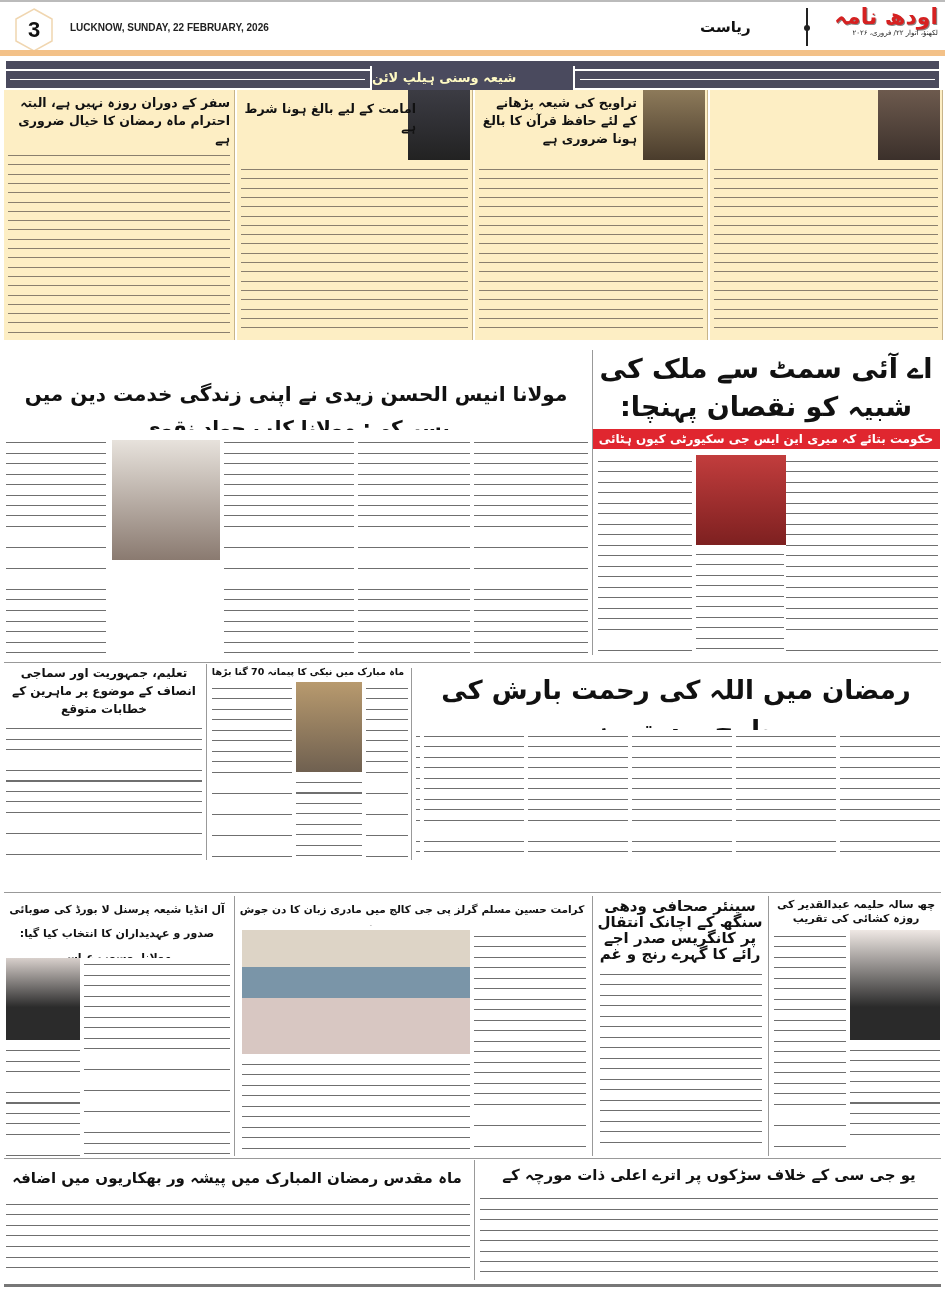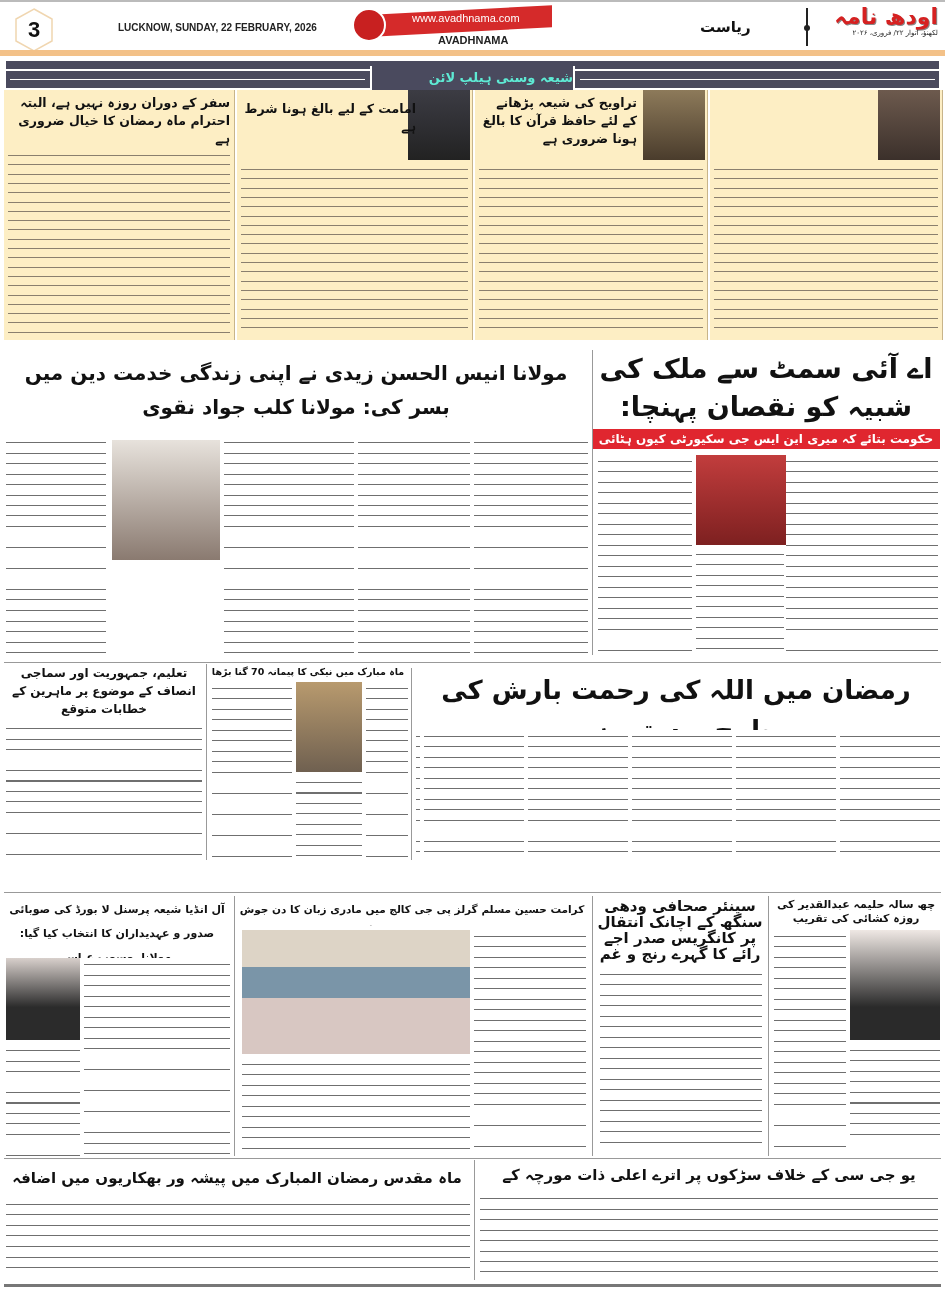--- a/index.html
+++ b/index.html
@@ -4,38 +4,38 @@
 <style>
   * { box-sizing: border-box; margin: 0; padding: 0; }
   body { width: 945px; height: 1291px; background: #fff; font-family: "DejaVu Sans", sans-serif; color: #111; overflow: hidden; position: relative; }
   .urdu { direction: rtl; font-family: "DejaVu Sans", sans-serif; }
   
   .masthead { position: absolute; left: 0; top: 0; width: 945px; height: 56px; border-top: 2px solid #bbb; background: #fff; }
   .masthead .orange-rule { position: absolute; left: 0; bottom: 0; width: 100%; height: 6px; background: #f3c188; }
   .page-num { position: absolute; left: 14px; top: 6px; width: 40px; height: 44px; }
   .page-num svg { width: 40px; height: 44px; }
   .page-num span { position: absolute; left: 0; top: 9px; width: 40px; text-align: center; font: bold 22px "Liberation Sans", sans-serif; color: #111; }
-  .dateline { position: absolute; left: 70px; top: 20px; font: 10px "Liberation Sans", sans-serif; font-weight: bold; color: #222; margin-left: 48px; }
+  .dateline { position: absolute; left: 70px; top: 20px; font: 10px "Liberation Sans", sans-serif; font-weight: bold; color: #222; }
   .web-banner { position: absolute; left: 352px; top: 6px; width: 200px; height: 42px; }
   .web-banner .red { position: absolute; left: 20px; top: 2px; width: 180px; height: 22px; background: #d52a2a; transform: skewY(-3deg); }
   .web-banner .url { position: absolute; left: 60px; top: 4px; color: #fff; font: 11px "Liberation Sans", sans-serif; }
   .web-banner .name { position: absolute; left: 86px; top: 26px; font: bold 11px "Liberation Sans", sans-serif; color: #222; }
   .web-banner .logo-circle { position: absolute; left: 0; top: 0; width: 34px; height: 34px; border-radius: 50%; background: #c82020; border: 2px solid #fff; }
   .section-name { position: absolute; left: 700px; top: 16px; font-size: 15px; font-weight: bold; }
   .head-divider { position: absolute; left: 806px; top: 6px; width: 2px; height: 38px; background: #222; }
   .head-divider::after { content: ""; position: absolute; left: -2px; top: 17px; width: 6px; height: 6px; background: #222; border-radius: 50%; }
   .brand { position: absolute; left: 826px; top: 2px; width: 112px; text-align: right; }
   .brand .logo { font-size: 22px; font-weight: bold; color: #d62121; text-shadow: 1px 1px 0 #888; }
   .brand .sub { font-size: 7px; color: #222; }
 
   
   .band { position: absolute; left: 6px; width: 933px; background: #4a4a5e; }
   .band1 { top: 61px; height: 8px; }
   .band2 { top: 71px; height: 17px; }
-  .band-title { position: absolute; left: 370px; top: 66px; width: 205px; height: 24px; background: #4a4a5e; color: #5eead4; font-size: 13px; font-weight: bold; text-align: right; line-height: 24px; border-left: 2px solid #fff; border-right: 2px solid #fff; }
+  .band-title { position: absolute; left: 370px; top: 66px; width: 205px; height: 24px; background: #4a4a5e; color: #fef9c3; font-size: 13px; font-weight: bold; text-align: left; line-height: 24px; border-left: 2px solid #fff; border-right: 2px solid #fff; }
   .band-line { position: absolute; top: 79px; height: 1px; background: #fff; }
 
   .qa-box { position: absolute; top: 90px; height: 250px; background: #fdeec4; border-right: 1px solid #c8b48a; overflow: hidden; }
   .qa-box .title { position: absolute; top: 4px; font-size: 12.5px; font-weight: bold; line-height: 18px; text-align: right; }
   .qa-box .photo { position: absolute; top: 0; width: 62px; height: 70px; background: linear-gradient(#6d5a4e, #3b302b); }
   .qa-box .body { position: absolute; left: 4px; right: 4px; bottom: 4px; font-size: 6px; line-height: 9.3px; text-align: justify; color: #333; }
   .lines { background: repeating-linear-gradient(to bottom, transparent 0 5px, #8a7f6e 5px 6px, transparent 6px 9.3px); }
 
   
   .story { position: absolute; overflow: hidden; }
@@ -52,26 +52,20 @@
 <body>
 
 <div class="masthead">
   <div class="page-num">
     <svg viewBox="0 0 40 44">
         <polygon points="20,1 38,11 38,33 20,43 2,33 2,11" fill="#fff" stroke="#f0d6b0" stroke-width="1.5"></polygon>
       </svg>
     <span>3</span>
   </div>
   <div class="dateline">LUCKNOW, SUNDAY, 22 FEBRUARY, 2026</div>
-  <div class="web-banner">
-    <div class="red"></div>
-    <div class="logo-circle"></div>
-    <div class="url">www.avadhnama.com</div>
-    <div class="name">AVADHNAMA</div>
-  </div>
   <div class="section-name urdu">ریاست</div>
   <div class="head-divider"></div>
   <div class="brand urdu">
     <div class="logo">اودھ نامہ</div>
     <div class="sub">لکھنؤ، اتوار ۲۲/ فروری، ۲۰۲۶</div>
   </div>
   <div class="orange-rule"></div>
 </div>
 
 <div class="band band1"></div>
@@ -108,21 +102,21 @@
 <div class="redbar urdu">حکومت بتائے کہ میری این ایس جی سکیورٹی کیوں ہٹائی گئی</div>
 <div class="photo-box" style="left:696px;top:455px;width:90px;height:90px;background:linear-gradient(#c23d3d,#7d2020);"></div>
 <div class="col-text" style="left:786px;top:455px;width:152px;height:200px;"></div>
 <div class="col-text" style="left:696px;top:548px;width:88px;height:107px;"></div>
 <div class="col-text" style="left:598px;top:455px;width:94px;height:200px;"></div>
 <div class="col-text" style="left:598px;top:455px;width:0;height:0;"></div>
 
 <div class="vrule" style="left:592px;top:350px;height:305px;"></div>
 
 <div class="story urdu" style="left:6px;top:356px;width:580px;height:74px;">
-  <div class="hl" style="font-size:20px;line-height:34px;">مولانا انیس الحسن زیدی نے اپنی زندگی خدمت دین میں بسر کی: مولانا کلب جواد نقوی</div>
+  <div class="hl" style="font-size:20px;line-height:34px;margin-top:21px;">مولانا انیس الحسن زیدی نے اپنی زندگی خدمت دین میں بسر کی: مولانا کلب جواد نقوی</div>
 </div>
 <div class="photo-box" style="left:112px;top:440px;width:108px;height:120px;background:linear-gradient(#e7e2dc,#8a7a70);"></div>
 <div class="col-text" style="left:224px;top:436px;width:130px;height:225px;"></div>
 <div class="col-text" style="left:6px;top:436px;width:100px;height:225px;"></div>
 <div class="col-text" style="left:358px;top:436px;width:112px;height:225px;"></div>
 <div class="col-text" style="left:474px;top:436px;width:114px;height:225px;"></div>
 
 <div class="hrule" style="left:4px;top:662px;width:937px;"></div>
 
 <div class="story urdu" style="left:412px;top:670px;width:528px;height:60px;">

